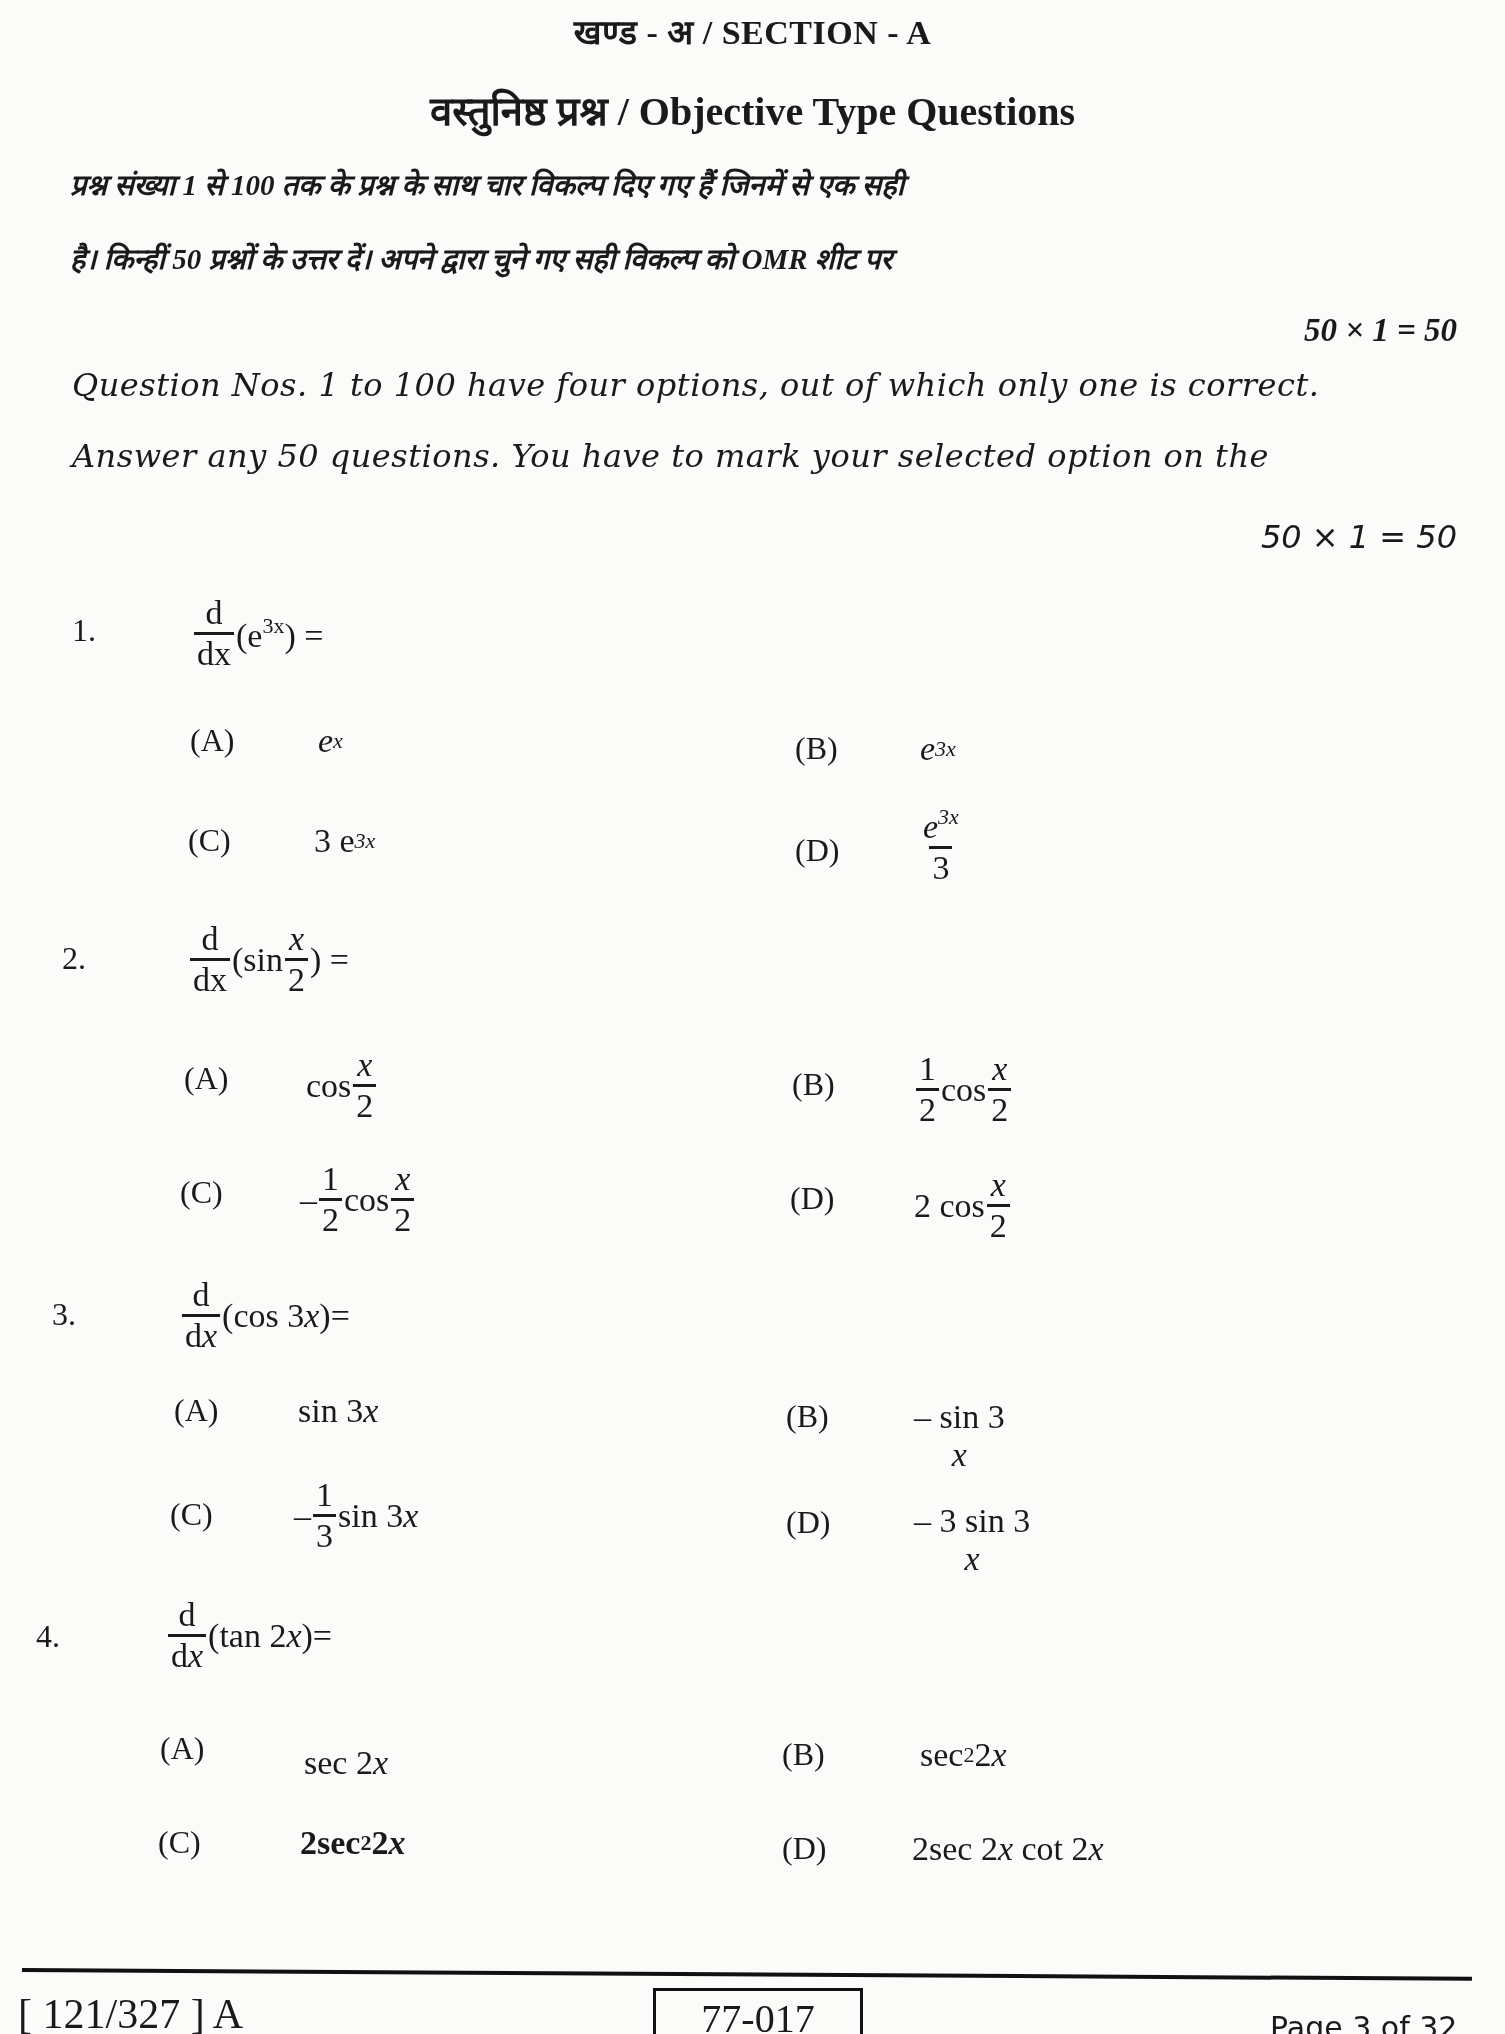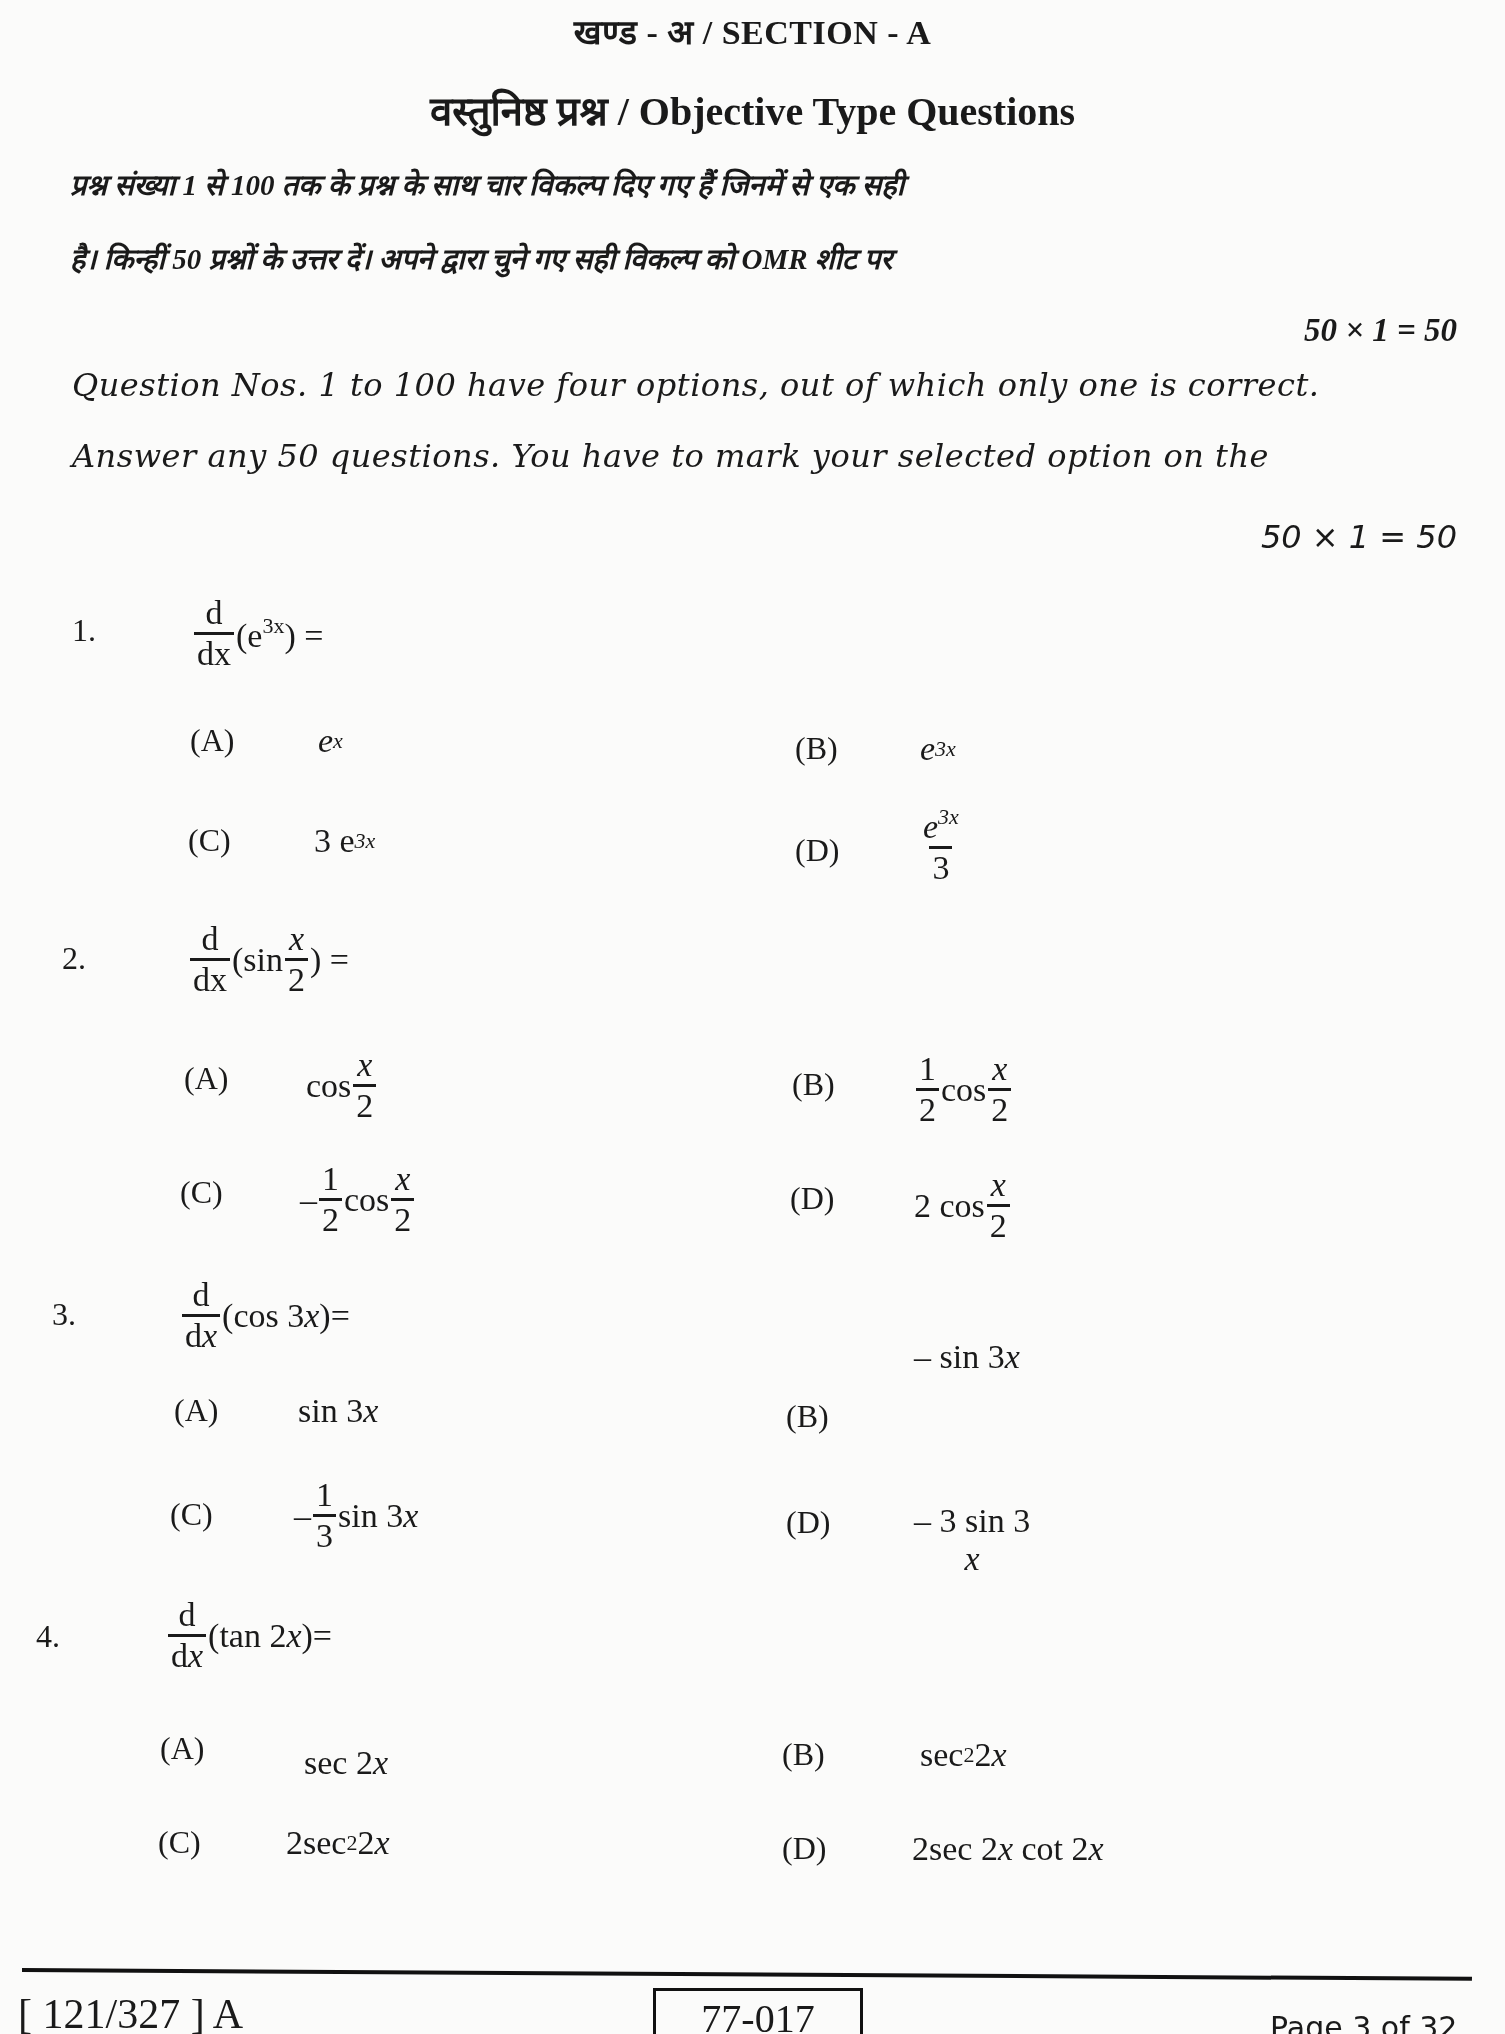--- a/index.html
+++ b/index.html
@@ -156,21 +156,21 @@
     <span>(cos 3</span>
       <i>x</i>
       <span>)=</span>
   </div>
   <div class="abs opt-label" style="left:174px;top:1392px;">(A)</div>
   <div class="abs opt-val" style="left:298px;top:1392px;">
       <span>sin 3</span>
       <i>x</i>
     </div>
   <div class="abs opt-label" style="left:786px;top:1398px;">(B)</div>
-  <div class="abs opt-val" style="left:914px;top:1338px;">
+  <div class="abs opt-val" style="left:914px;top:1398px;flex-direction:column;">
       <span>– sin 3</span>
       <i>x</i>
     </div>
   <div class="abs opt-label" style="left:170px;top:1496px;">(C)</div>
   <div class="abs opt-val" style="left:294px;top:1478px;">
     <span>–</span>
     <span class="frac">
         <span class="num">1</span>
         <span class="den">3</span>
       </span>
@@ -201,21 +201,21 @@
       <i>x</i>
     </div>
   <div class="abs opt-label" style="left:782px;top:1736px;">(B)</div>
   <div class="abs opt-val" style="left:920px;top:1736px;">
       <span>sec</span>
       <sup>2</sup>
       <span> 2</span>
       <i>x</i>
     </div>
   <div class="abs opt-label" style="left:158px;top:1824px;">(C)</div>
-  <div class="abs opt-val" style="left:286px;top:1824px;">
+  <div class="abs opt-val" style="left:300px;top:1824px;font-weight:bold;">
       <span>2sec</span>
       <sup>2</sup>
       <span> 2</span>
       <i>x</i>
     </div>
   <div class="abs opt-label" style="left:782px;top:1830px;">(D)</div>
   <div class="abs opt-val" style="left:912px;top:1830px;"><span>2sec 2</span><i>x</i>&nbsp;<span>cot 2</span><i>x</i></div>
 </div>
 
 <div class="abs footer-line"></div>

